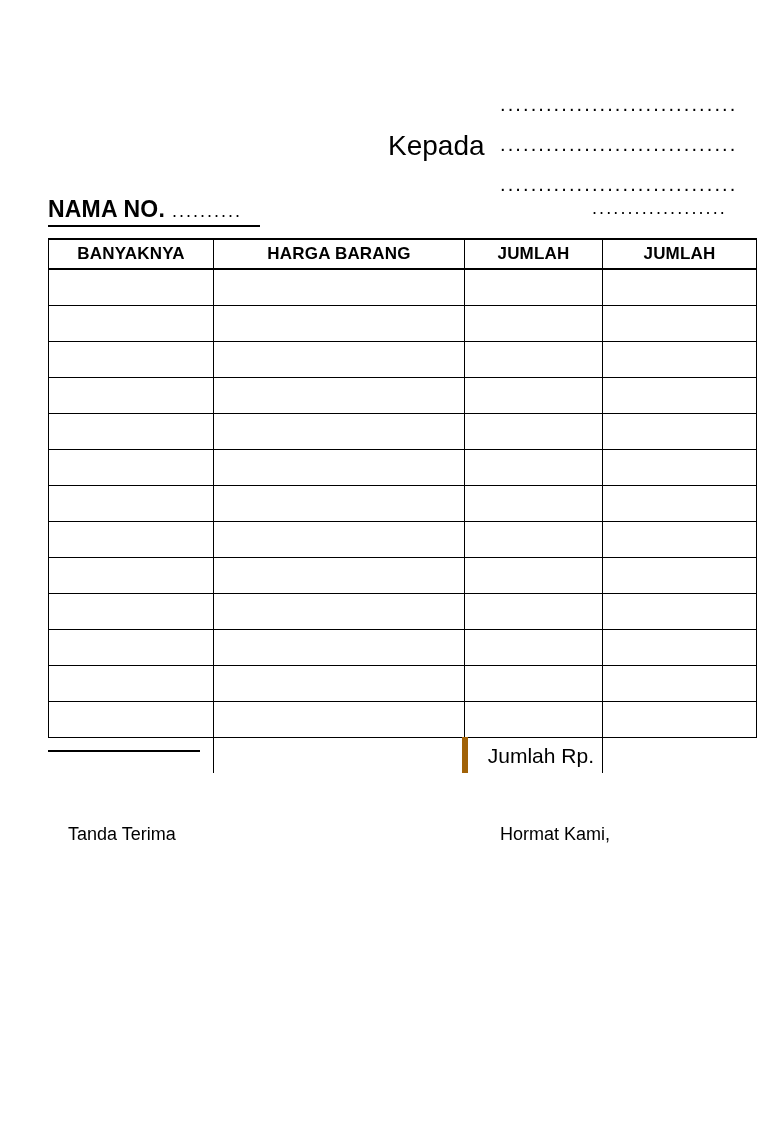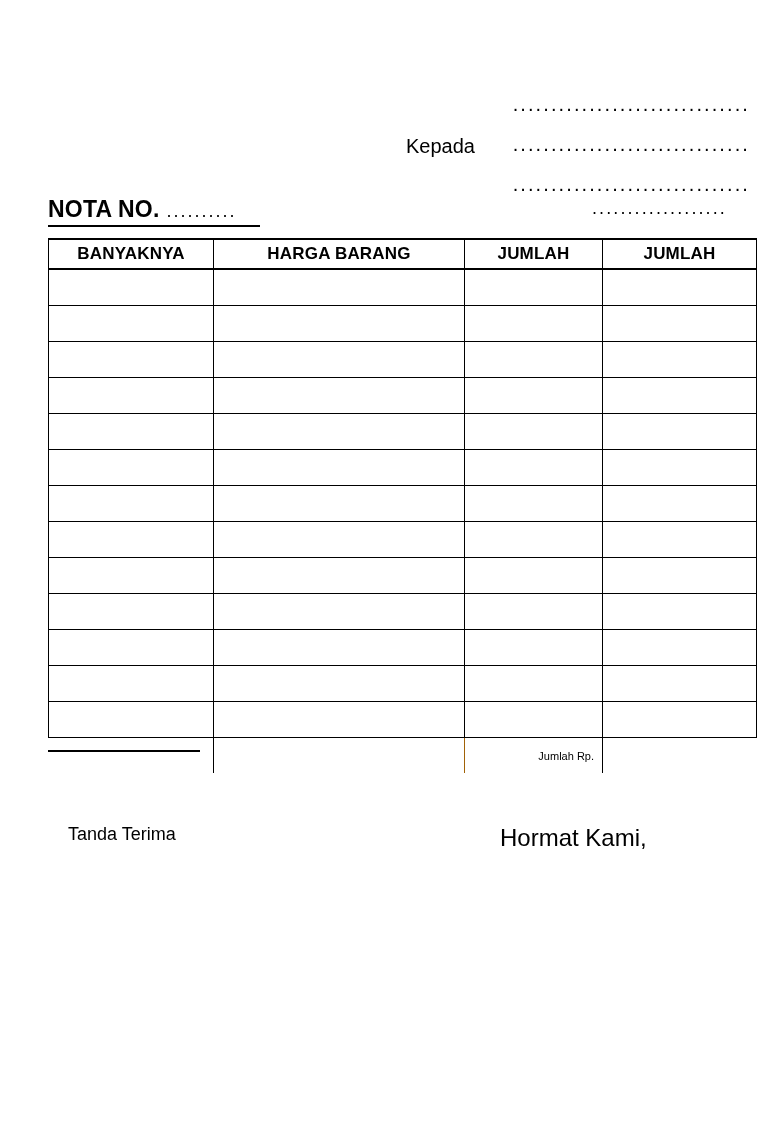--- a/index.html
+++ b/index.html
@@ -31,26 +31,25 @@
     top: 86px;
     width: 370px;
   }
   .kepada-row {
     display: flex;
     align-items: flex-start;
     height: 40px;
   }
   .kepada-label {
     width: 120px;
-    font-size: 20px;
+    font-size: 28px;
     line-height: 40px;
     text-align: left;
     padding-left: 8px;
     box-sizing: border-box;
-    margin-left: 18px;
   }
   .dots-line {
     font-size: 20px;
     letter-spacing: 2.1px;
     line-height: 36px;
     white-space: nowrap;
   }
   .dots-wide {
     width: 240px;
   }
@@ -129,24 +128,24 @@
   }
   .total-row .cell-blank-left {
     border: none;
   }
   .total-row .cell-nama-blank {
     border: none;
     border-left: 1px solid #000;
   }
   .total-row .cell-total-label {
     border: none;
-    border-left: 1px solid #a16207;
+    border-left: 6px solid #a16207;
     text-align: right;
     padding-right: 8px;
-    font-size: 11px;
+    font-size: 21px;
     vertical-align: middle;
   }
   .total-row .cell-total-value {
     border: none;
     border-left: 1px solid #000;
   }
 
   
   .short-underline {
     position: absolute;
@@ -160,21 +159,21 @@
   .sig-left {
     position: absolute;
     left: 68px;
     top: 824px;
     font-size: 18px;
   }
   .sig-right {
     position: absolute;
     left: 500px;
     top: 824px;
-    font-size: 24px;
+    font-size: 18px;
   }
 </style>
 </head>
 <body>
 
 <div class="page">
 
   <div class="kepada-block">
     <div class="kepada-row kepada-row-1">
       <div class="kepada-label">&nbsp;</div>
@@ -186,21 +185,21 @@
     </div>
     <div class="kepada-row kepada-row-3">
       <div class="kepada-label">&nbsp;</div>
       <div class="dots-line dots-wide">...............................</div>
     </div>
   </div>
 
   <div class="dots-short">...................</div>
 
   <div class="nota-block">
-    <span class="nota-label">NOTA NO.</span>
+    <span class="nota-label">NAMA NO.</span>
     <span class="nota-dots">..........</span>
   </div>
 
   <table class="table">
     <thead>
       <tr>
         <th class="col-banyaknya">BANYAKNYA</th>
         <th class="col-nama">HARGA BARANG</th>
         <th class="col-harga">JUMLAH</th>
         <th class="col-jumlah">JUMLAH</th>

